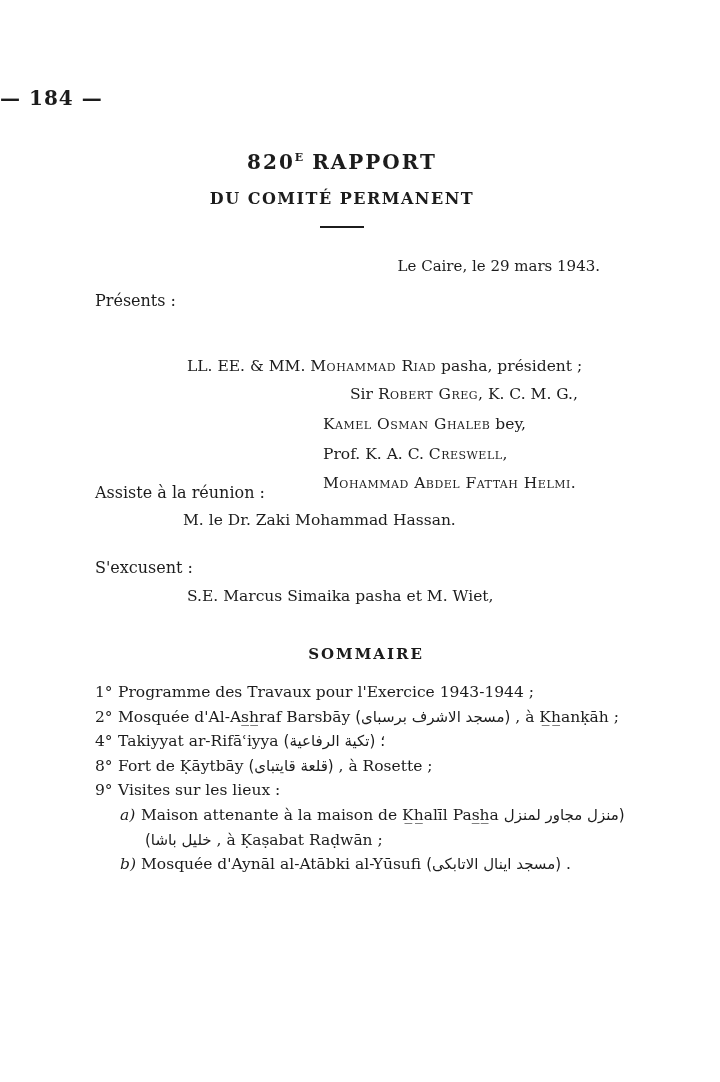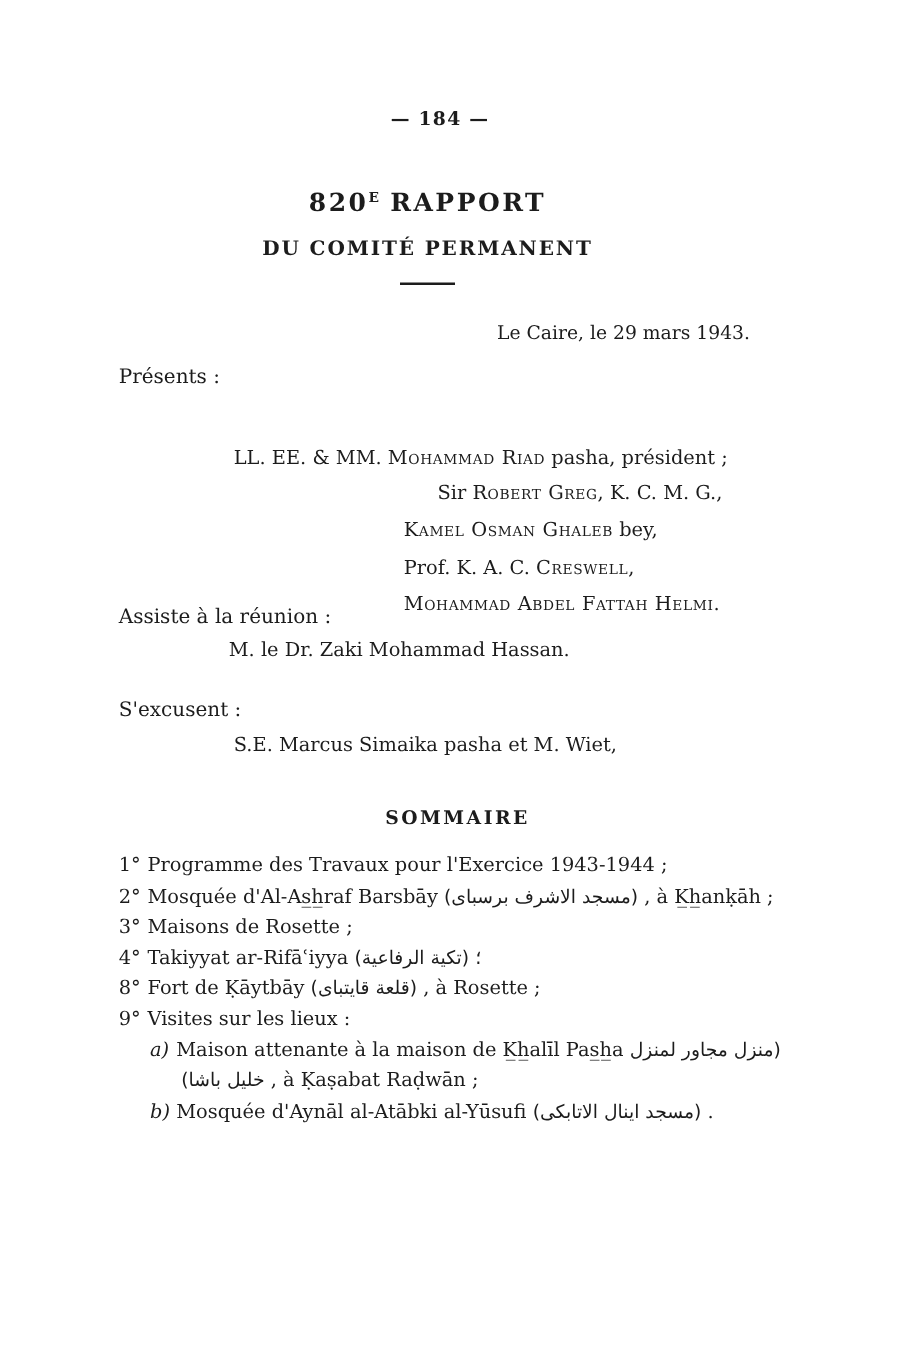--- a/index.html
+++ b/index.html
@@ -8,22 +8,22 @@
     width:720px;height:1082px;
     margin:0 auto;
     background:#ffffff;
     color:#1c1c1c;
     font-family:"DejaVu Serif","Liberation Serif",serif;
     overflow:hidden;
   }
   .abs{position:absolute;}
   .pagenum{
     top:86px;left:0;width:100%;
-    text-align:center;
-    font-size:15px;font-weight:700;letter-spacing:1px;
+    text-align:left;
+    font-size:20px;font-weight:700;letter-spacing:1px;
     padding-right:16px;box-sizing:border-box;
   }
   .title-block{
     top:150px;left:0;width:100%;
     text-align:center;
     padding-right:36px;box-sizing:border-box;
   }
   .title-main{
     font-size:20px;font-weight:700;letter-spacing:2px;
   }
@@ -97,21 +97,20 @@
   <div class="abs plain-line" style="top:511px;left:183px;">M. le Dr. Zaki Mohammad Hassan.</div>
 
   <div class="abs sec-label" style="top:558px;">S'excusent :</div>
   <div class="abs plain-line" style="top:587px;left:187px;">S.E. Marcus Simaika pasha et M. Wiet,</div>
 
   <div class="abs sommaire-head">SOMMAIRE</div>
 
   <div class="abs s-list">
     <div class="s-item"><span class="s-num">1°</span><span>Programme des Travaux pour l'Exercice 1943-1944 ;</span><span class="ar" dir="rtl"></span><span></span></div>
     <div class="s-item"><span class="s-num">2°</span><span>Mosquée d'Al-As̲h̲raf Barsbāy </span><span class="ar" dir="rtl">(مسجد الاشرف برسباى)</span><span> , à K̲h̲anḳāh ;</span></div>
-    <div class="s-item"><span class="s-num">3°</span><span>Maisons de Rosette ;</span><span class="ar" dir="rtl"></span><span></span></div>
     <div class="s-item"><span class="s-num">4°</span><span>Takiyyat ar-Rifāʿiyya </span><span class="ar" dir="rtl">(تكية الرفاعية)</span><span> ؛</span></div>
     <div class="s-item"><span class="s-num">8°</span><span>Fort de Ḳāytbāy </span><span class="ar" dir="rtl">(قلعة قايتباى)</span><span> , à Rosette ;</span></div>
     <div class="s-item"><span class="s-num">9°</span><span>Visites sur les lieux :</span><span class="ar" dir="rtl"></span><span></span></div>
 
     <div class="s-item s-sub"><span class="s-label">a)</span><span>Maison attenante à la maison de K̲h̲alīl Pas̲h̲a </span><span class="ar" dir="rtl">(منزل مجاور لمنزل</span><span></span></div>
     <div class="s-item s-sub2"><span></span><span class="ar" dir="rtl">خليل باشا)</span><span> , à Ḳaṣabat Raḍwān ;</span></div>
     <div class="s-item s-sub"><span class="s-label">b)</span><span>Mosquée d'Aynāl al-Atābki al-Yūsufi </span><span class="ar" dir="rtl">(مسجد اينال الاتابكى)</span><span> .</span></div>
   </div>
 
 </div>

